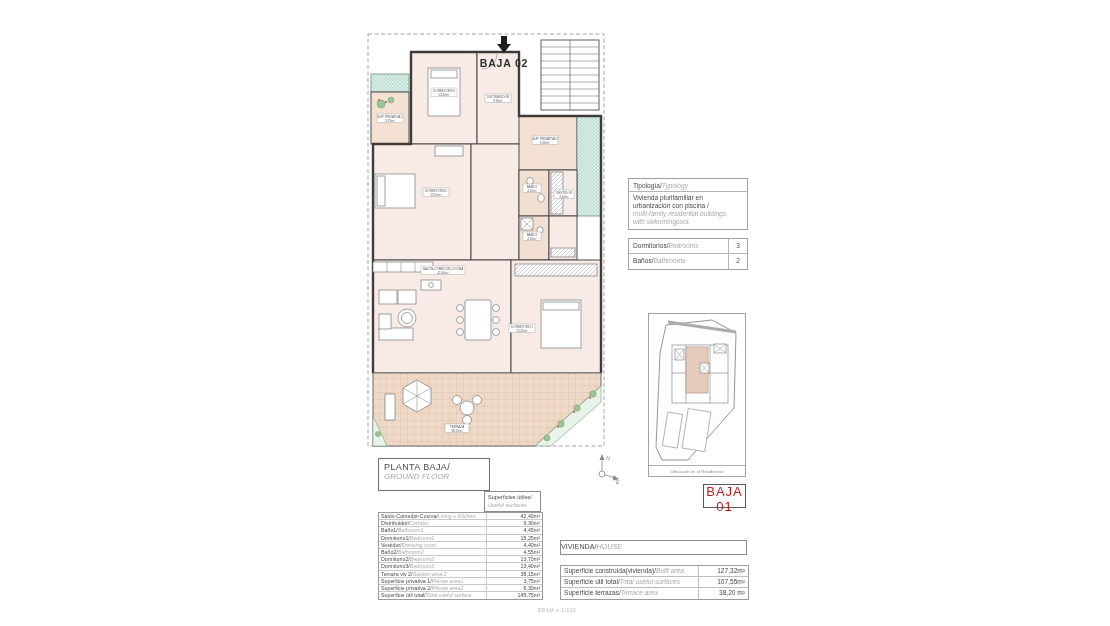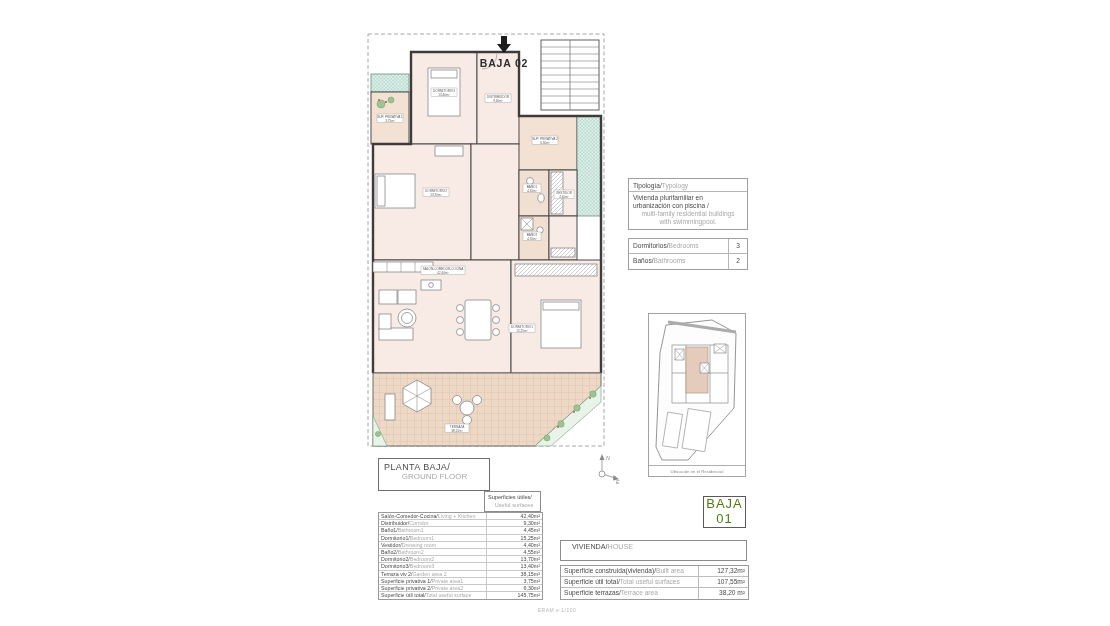--- a/index.html
+++ b/index.html
@@ -1,20 +1,20 @@
 <!DOCTYPE html>
 <html><head>
 <meta charset="utf-8">
 <style>
   html,body{margin:0;padding:0;}
   body{width:1110px;height:626px;position:relative;background:#ffffff;
        font-family:"Liberation Sans", sans-serif;overflow:hidden;}
   .abs{position:absolute;}
   .es{color:#4a4a4a;}
-  .en{color:#a8a8a8;text-align:center;}
+  .en{color:#a8a8a8;font-style:italic;}
 
   
   .planta-box{left:378px;top:458px;width:112px;height:33px;border:1px solid #6e6e6e;
               box-sizing:border-box;padding:3px 4px 0 5px;background:#fff;}
   .planta-box .t1{font-size:9px;letter-spacing:.4px;color:#4a4a4a;}
   .planta-box .t2{font-size:8px;}
 
   .suputiles-box{left:484px;top:491px;width:57px;height:21px;border:1px solid #8c8c8c;
                  box-sizing:border-box;padding:2px 0 0 3px;background:#fff;}
   .suputiles-box div{font-size:5.6px;line-height:7.5px;}
@@ -35,24 +35,24 @@
   .trow{display:flex;height:15px;box-sizing:border-box;border-bottom:1px solid #b5b5b5;
         font-size:6.6px;line-height:14px;}
   .trow:last-child{border-bottom:none;}
   .trow .lbl{flex:1;padding-left:4px;white-space:nowrap;}
   .trow .num{width:18px;border-left:1px solid #b5b5b5;text-align:center;color:#4a4a4a;}
 
   
   .map-frame{left:648px;top:313px;width:98px;height:164px;}
 
   
-  .baja-box{left:703px;top:496px;width:43px;height:32px;border:1.5px solid #5a5a5a;box-sizing:border-box;
-            text-align:center;color:#4d7c0f;font-size:13px;line-height:14.5px;letter-spacing:1px;background:#fff;}
-  .viv-bar{left:560px;top:540px;width:187px;height:21px;border:1px solid #8c8c8c;box-sizing:border-box;
-           font-size:7.2px;line-height:11px;padding-left:11px;background:#fff;}
+  .baja-box{left:703px;top:484px;width:43px;height:24px;border:1.5px solid #5a5a5a;box-sizing:border-box;
+            text-align:center;color:#b91c1c;font-size:13px;line-height:14.5px;letter-spacing:1px;background:#fff;}
+  .viv-bar{left:560px;top:540px;width:187px;height:15px;border:1px solid #8c8c8c;box-sizing:border-box;
+           font-size:7.2px;line-height:11px;padding-left:0;background:#fff;}
   .sum-table{left:560px;top:565px;width:187px;border:1px solid #9a9a9a;background:#fff;}
   .mrow{display:flex;height:11px;box-sizing:border-box;border-bottom:1px solid #bdbdbd;
         font-size:6.6px;line-height:10px;}
   .mrow:last-child{border-bottom:none;}
   .mrow .lbl{flex:1;padding-left:3px;white-space:nowrap;overflow:hidden;}
   .mrow .val{width:46px;border-left:1px solid #bdbdbd;text-align:right;padding-right:3px;color:#4a4a4a;}
 
   .scale-note{left:477px;top:607px;width:160px;text-align:center;font-size:5px;color:#b5b5b5;letter-spacing:.5px;}
 </style>
 </head>

